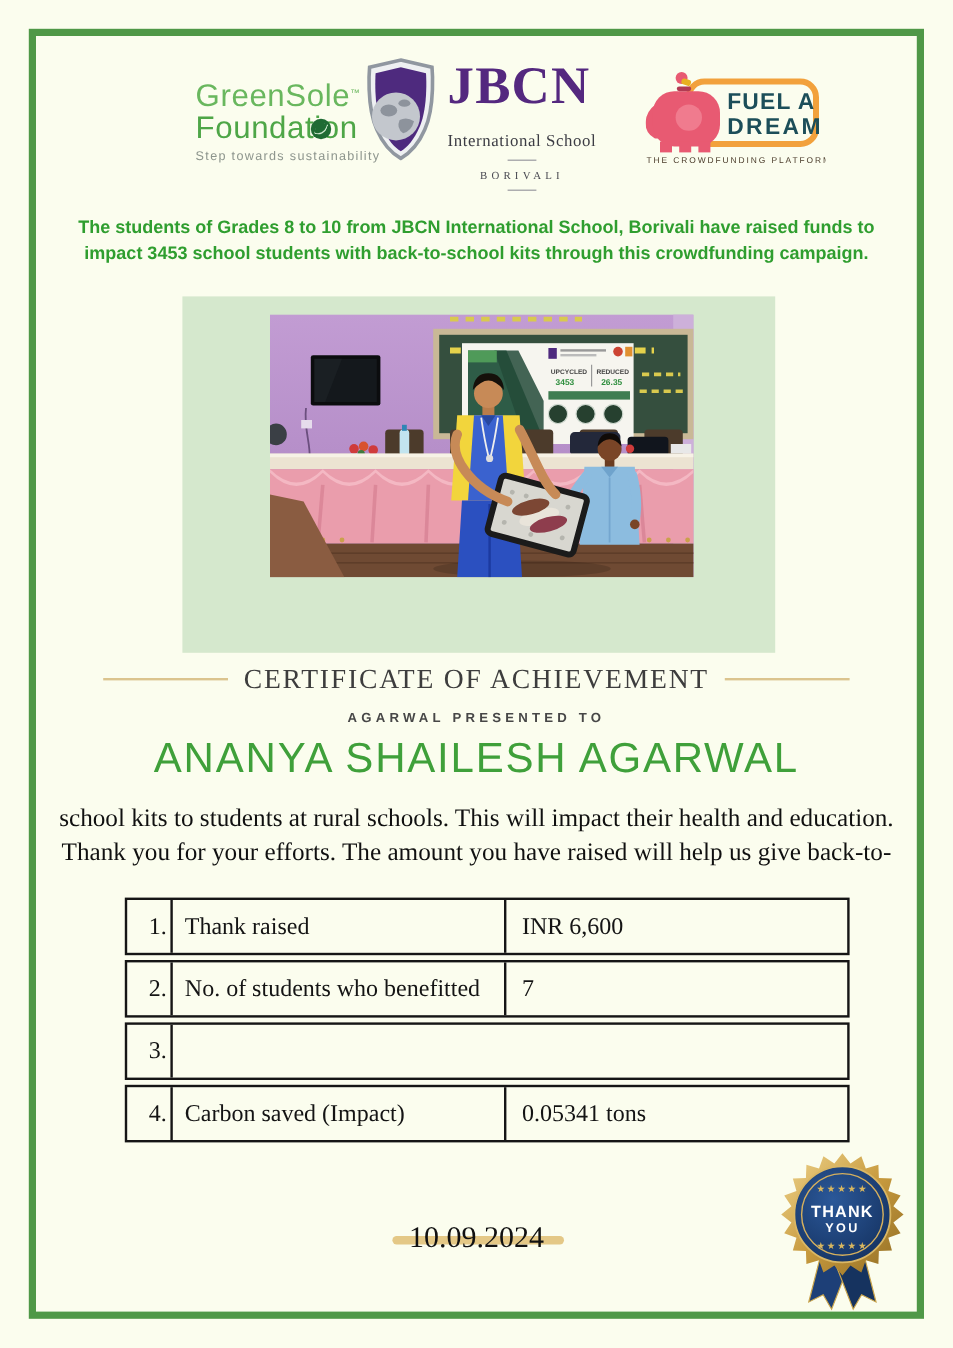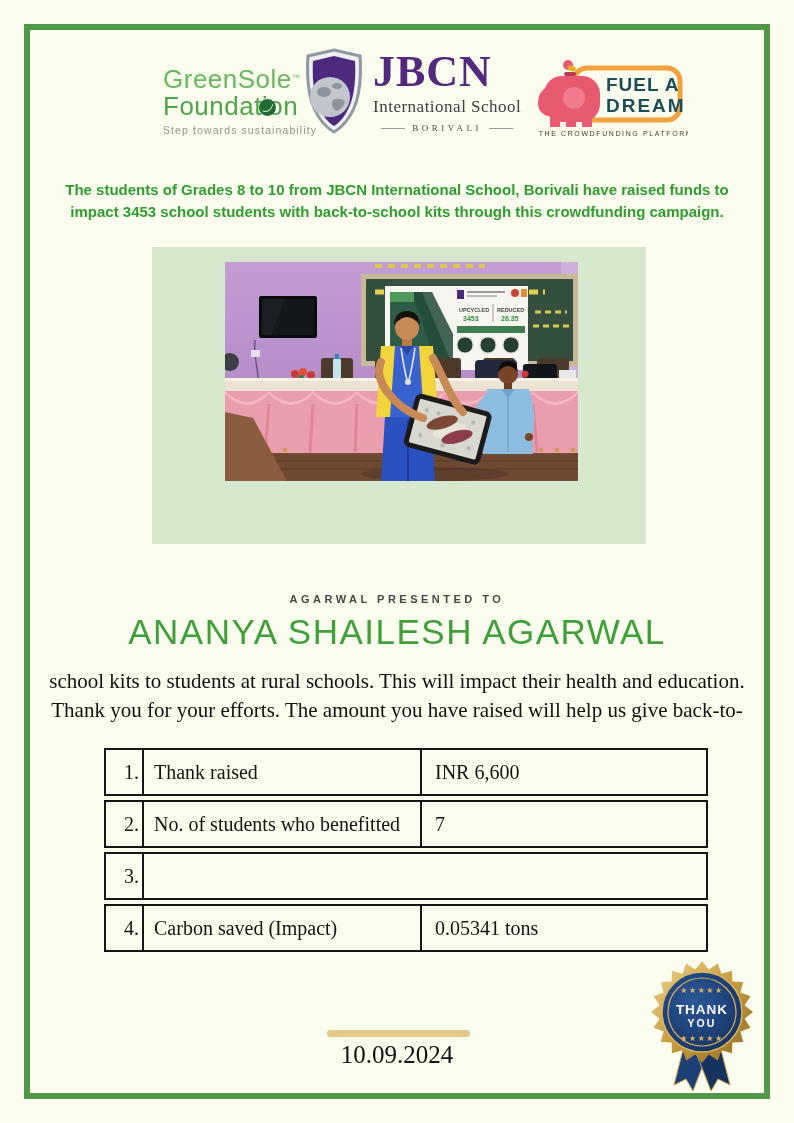--- a/index.html
+++ b/index.html
@@ -15,22 +15,22 @@
   .gs-line2{font-size:26px;color:#4ea647;letter-spacing:.5px;line-height:27px;position:relative;}
   .gs-o{position:absolute;left:96px;top:6px;width:17px;height:17px;border-radius:50%;
         background:#1f6b33;}
   .gs-o::after{content:"";position:absolute;left:4px;top:3px;width:8px;height:10px;
         border:1.6px solid #cfe8cf;border-left:none;border-top:none;border-radius:0 0 8px 0;transform:rotate(20deg);}
   .gs-tag{font-size:10.5px;color:#8d958d;letter-spacing:1.1px;margin-top:4px;}
 
   .logo-jbcn{left:303px;top:48px;display:flex;align-items:flex-start;}
   .jbcn-col{margin-left:8px;padding-top:2px;}
   .jbcn-acronym{font-family:"Liberation Serif",serif;font-weight:700;font-size:44px;line-height:44px;color:#54287f;letter-spacing:1px;}
-  .jbcn-line2{font-family:"Liberation Serif",serif;font-size:17px;color:#3c3c44;margin-top:3px;letter-spacing:.5px;}
-  .jbcn-city-row{display:flex;align-items:center;justify-content:center;margin-top:6px;gap:7px;}
+  .jbcn-line2{font-family:"Liberation Serif",serif;font-size:14px;color:#3c3c44;margin-top:17px;letter-spacing:.5px;}
+  .jbcn-city-row{display:flex;align-items:center;justify-content:center;margin-top:6px;gap:7px;flex-direction:column;}
   .jbcn-dash{width:24px;height:1px;background:#9a9aa0;}
   .jbcn-city{font-family:"Liberation Serif",serif;font-size:9px;letter-spacing:3.5px;color:#4a4a52;}
 
   .logo-fad{left:538px;top:60px;}
 
   
   .intro{left:47px;top:179px;width:700px;text-align:center;font-size:15px;font-weight:700;
          color:#2f9e2f;line-height:22px;}
 
   
@@ -54,21 +54,21 @@
   .stat-row{display:flex;height:44px;border:2px solid #151515;margin-bottom:4px;
          font-family:"Liberation Serif",serif;font-size:20px;color:#141414;}
   .cell-num{width:33px;border-right:2px solid #151515;display:flex;align-items:center;
          justify-content:flex-end;padding-right:3px;}
   .cell-label{width:266px;border-right:2px solid #151515;display:flex;align-items:center;padding-left:10px;}
   .cell-value{flex:1;display:flex;align-items:center;padding-left:13px;}
 
   
   .badge{left:646px;top:960px;width:112px;height:135px;}
   .date-line{left:327px;top:1030px;width:143px;height:7px;border-radius:4px;background:#e4c886;}
-  .date-text{left:0;top:1041px;width:100%;text-align:center;font-family:"Liberation Serif",serif;
+  .date-text{left:0;top:1018px;width:100%;text-align:center;font-family:"Liberation Serif",serif;
          font-size:25px;color:#111;}
 </style>
 </head>
 <body>
 
 <div class="page">
   <div class="frame"></div>
 
   <div class="abs logo-gs">
     <div class="gs-line1">
@@ -263,20 +263,25 @@
         <ellipse cx="225" cy="168" rx="17" ry="6.5" fill="#e9e4da" transform="rotate(-30 225 168)"></ellipse>
         <ellipse cx="216" cy="162" rx="16" ry="6" fill="#7c4734" transform="rotate(-30 216 162)"></ellipse>
         <ellipse cx="234" cy="172" rx="16" ry="6" fill="#8e3d4d" transform="rotate(-30 234 172)"></ellipse>
       </g>
 
       <path d="M156,100 C148,118 168,145 198,156" stroke="#c78a57" stroke-width="8" fill="none" stroke-linecap="round"></path>
       <path d="M208,96 C220,118 226,138 238,150" stroke="#c78a57" stroke-width="8" fill="none" stroke-linecap="round"></path>
     </svg>
   </div>
 
+  <div class="abs title-row">
+    <span class="title-line"></span>
+    <span class="cert-title">CERTIFICATE OF ACHIEVEMENT</span>
+    <span class="title-line"></span>
+  </div>
   <div class="abs presented">AGARWAL PRESENTED TO</div>
   <div class="abs recipient">ANANYA SHAILESH AGARWAL</div>
   <div class="abs message">
     <div>school kits to students at rural schools. This will impact their health and education.</div>
     <div>Thank you for your efforts. The amount you have raised will help us give back-to-</div>
   </div>
 
   <div class="abs stats">
     <div class="stat-row">
       <div class="cell-num">1.</div>

